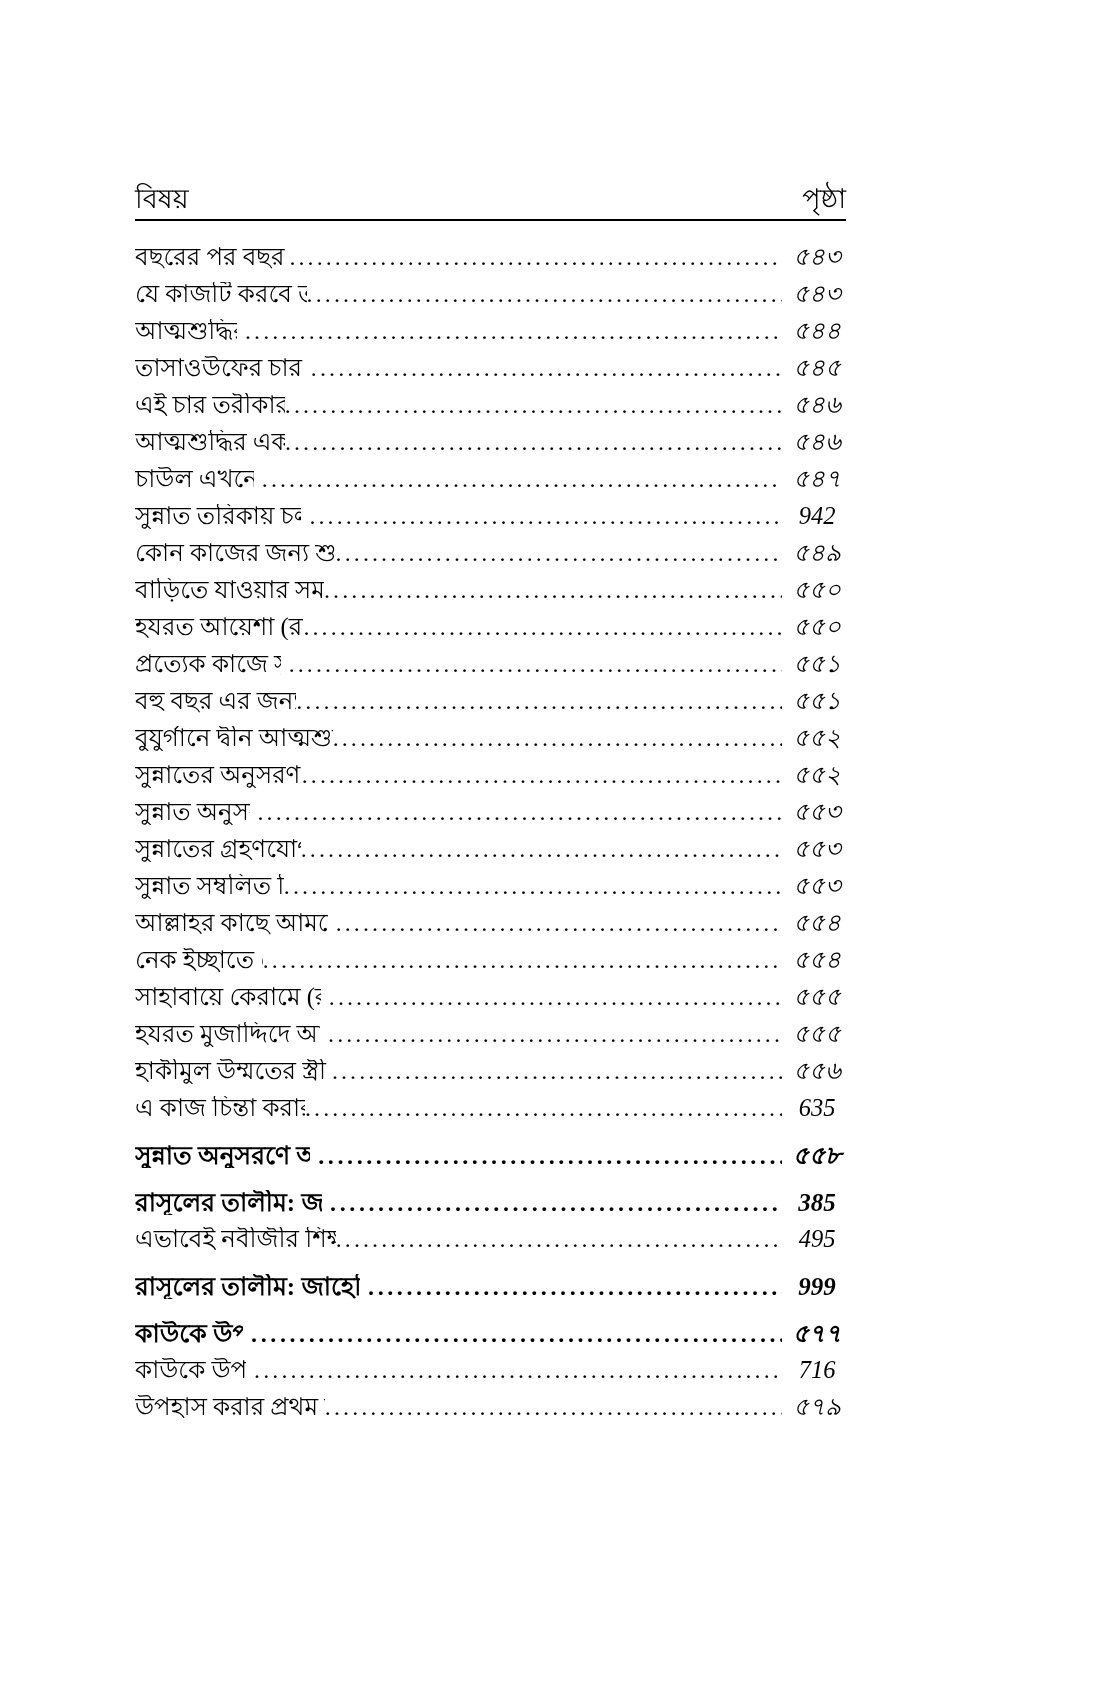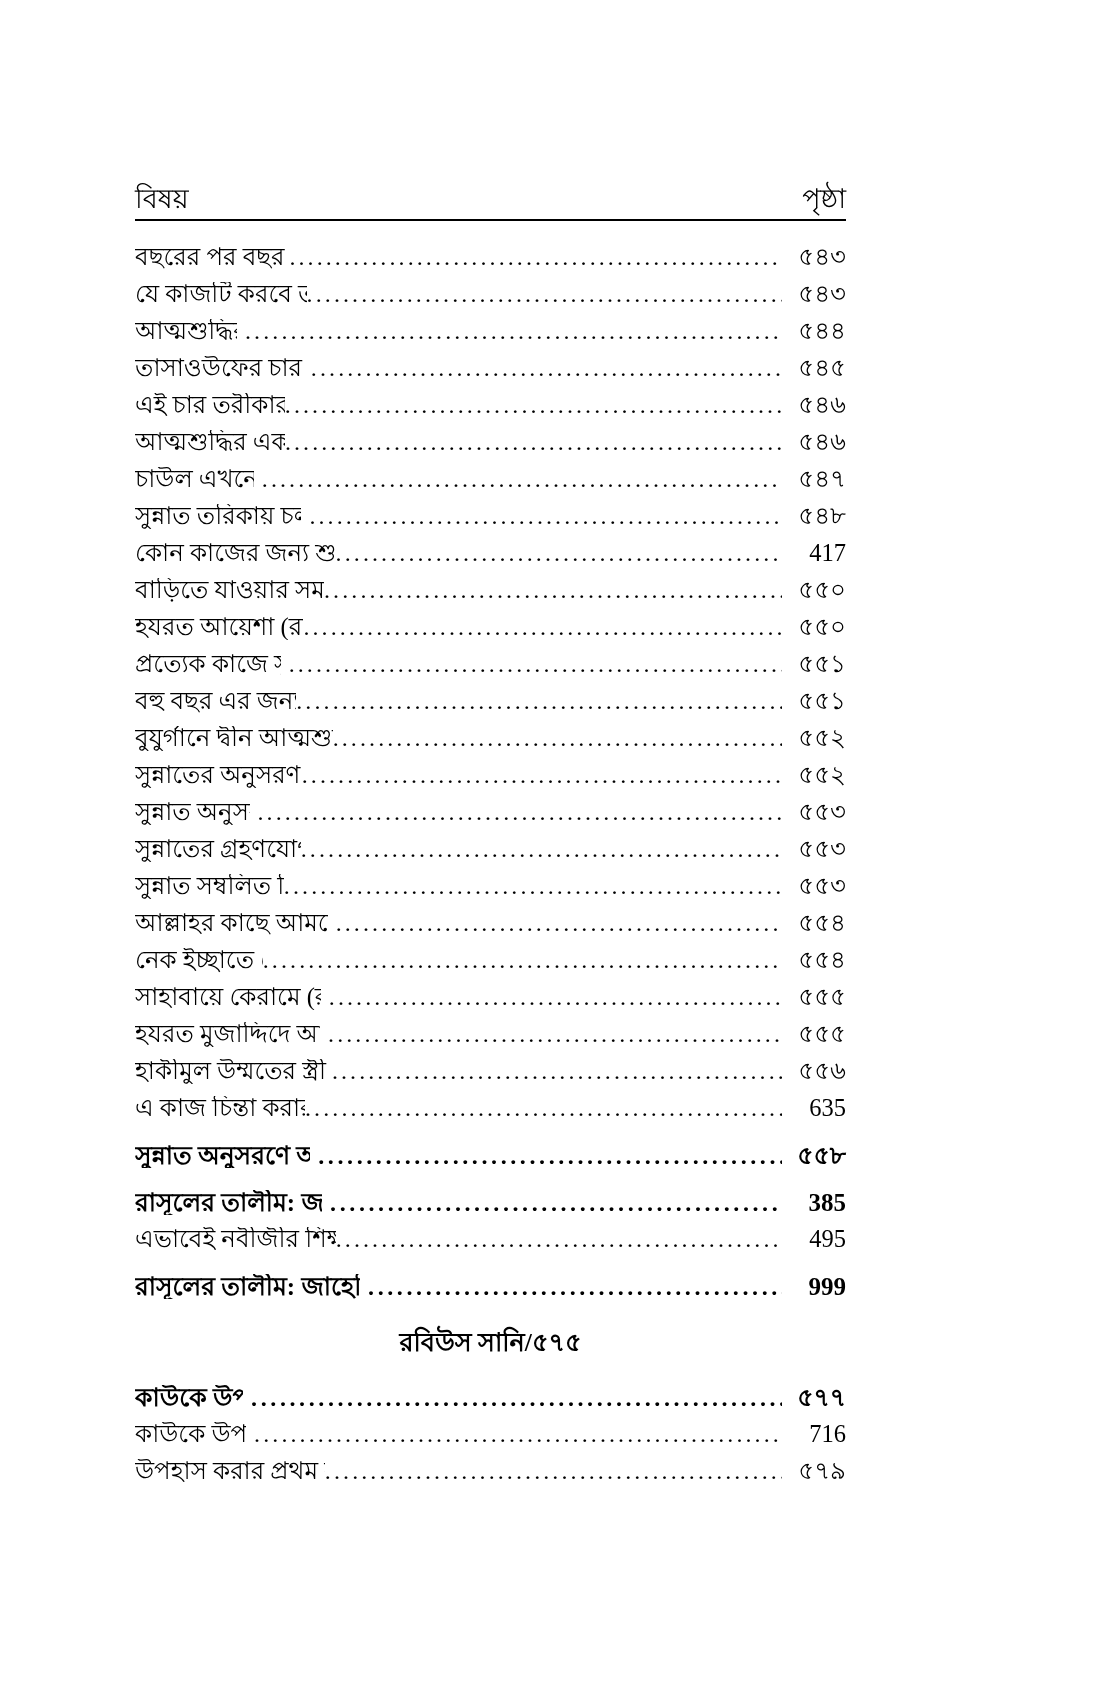--- a/index.html
+++ b/index.html
@@ -89,23 +89,24 @@
   .toc-row.bold .toc-dots {
     font-weight: bold;
     letter-spacing: 3.6px;
   }
   .toc-dots::before {
     content: "........................................................................................................................";
   }
 
   .toc-page {
     flex: 0 0 auto;
-    text-align: right;
+    text-align: center;
     min-width: 58px;
     padding-left: 4px;
+    font-style: italic;
   }
 
   
   .toc-row.tight .toc-dots {
     margin-left: 0;
   }
   .toc-row.tight .toc-title {
     padding-right: 0;
   }
   .toc-row.loose .toc-dots {
@@ -164,26 +165,26 @@
         <span class="toc-page">৫৪৬</span>
       </div>
       <div class="toc-row loose">
         <span class="toc-title">চাউল এখনো কাঁচা রয়েছে</span>
         <span class="toc-dots"></span>
         <span class="toc-page">৫৪৭</span>
       </div>
       <div class="toc-row loose">
         <span class="toc-title">সুন্নাত তরিকায় চলা কঠিন কোন কাজ নয়</span>
         <span class="toc-dots"></span>
-        <span class="toc-page">৫৪৮</span>
+        <span class="toc-page">942</span>
       </div>
       <div class="toc-row tight">
         <span class="toc-title">কোন কাজের জন্য শুধু নিয়ত পরিবর্তন করলেই চলে</span>
         <span class="toc-dots"></span>
-        <span class="toc-page">417</span>
+        <span class="toc-page">৫৪৯</span>
       </div>
       <div class="toc-row tight">
         <span class="toc-title">বাড়িতে যাওয়ার সময় সুন্নাতের নিয়ত করে নেবে</span>
         <span class="toc-dots"></span>
         <span class="toc-page">৫৫০</span>
       </div>
       <div class="toc-row tight">
         <span class="toc-title">হযরত আয়েশা (রাযি.)-এর মন জোগানো</span>
         <span class="toc-dots"></span>
         <span class="toc-page">৫৫০</span>
@@ -271,21 +272,20 @@
         <span class="toc-dots"></span>
         <span class="toc-page">495</span>
       </div>
       <div class="toc-row bold loose gap-before">
         <span class="toc-title">রাসূলের তালীম: জাহেলিয়াত ভেঙ্গে নতুন সভ্যতা [আরবি খুতবা]</span>
         <span class="toc-dots"></span>
         <span class="toc-page">999</span>
       </div>
     </div>
 
-  <div class="section-heading">রবিউস সানি/৫৭৫</div>
 
   <div>
       <div class="toc-row bold loose gap-before">
         <span class="toc-title">কাউকে উপহাস করো না</span>
         <span class="toc-dots"></span>
         <span class="toc-page">৫৭৭</span>
       </div>
       <div class="toc-row loose">
         <span class="toc-title">কাউকে উপহাস করো না</span>
         <span class="toc-dots"></span>

